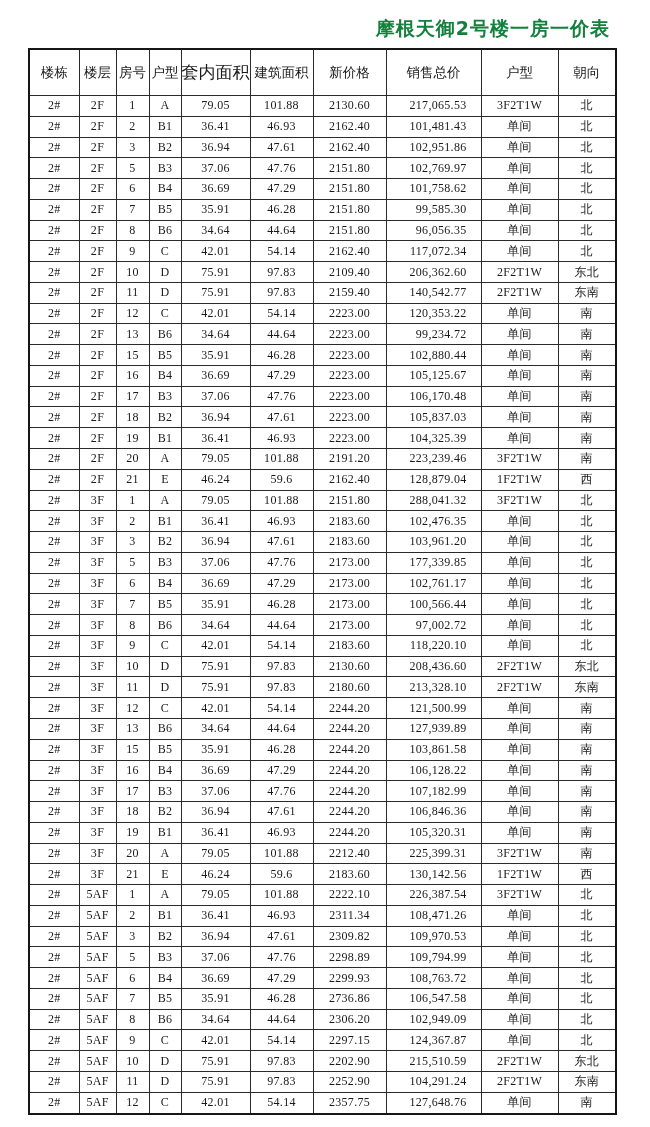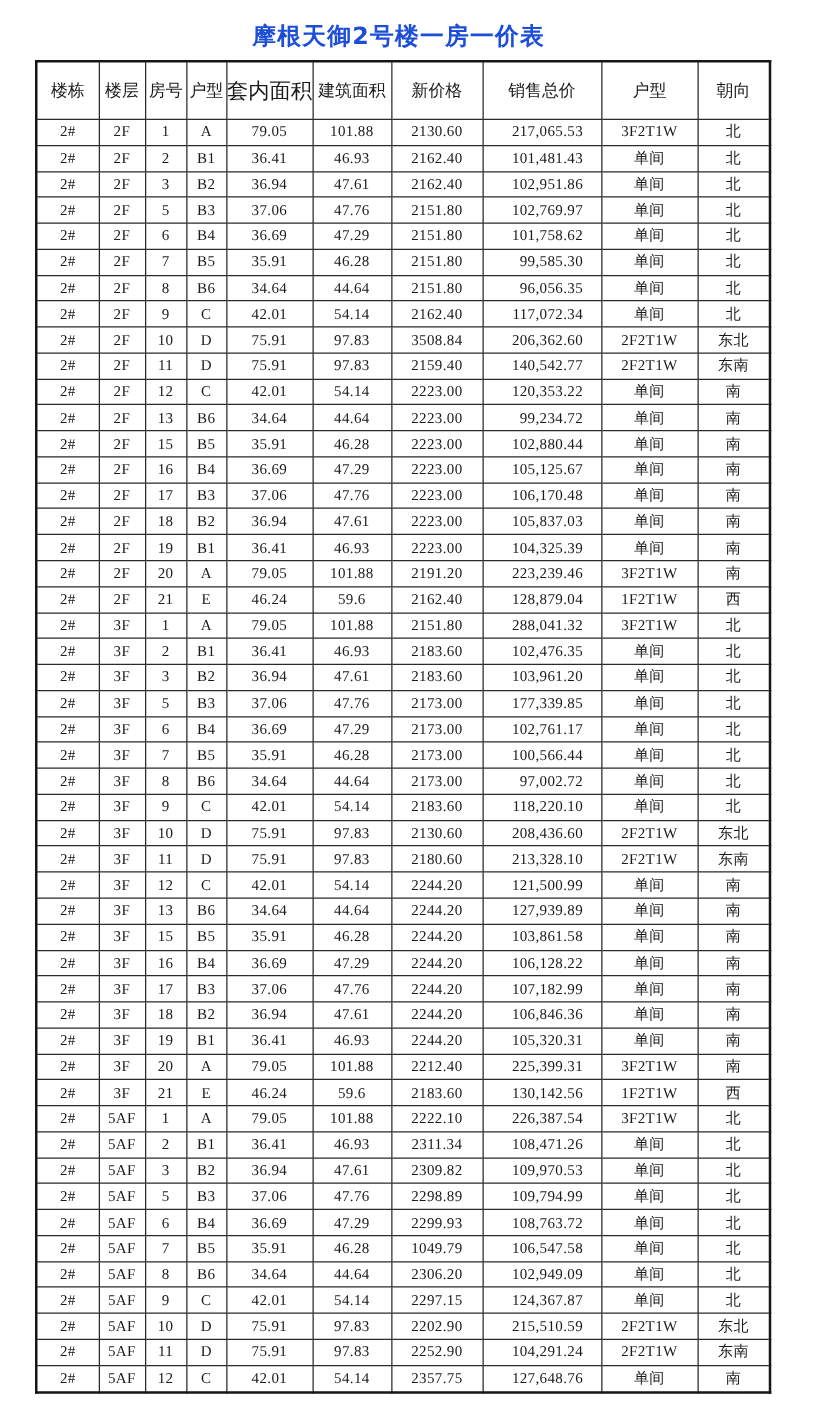--- a/index.html
+++ b/index.html
@@ -13,26 +13,26 @@
     color: #1a1a1a;
     position: relative;
     height: 1127px;
     overflow: hidden;
   }
   .page-title {
     position: absolute;
     top: 16px;
     left: 28px;
     width: 582px;
-    text-align: center;
+    text-align: right;
     font-family: "DejaVu Sans", "Liberation Sans", sans-serif;
     font-weight: bold;
     font-size: 19px;
     letter-spacing: 1px;
-    color: #1d4ed8;
+    color: #15803d;
   }
   table.price-table {
     position: absolute;
     top: 48px;
     left: 28px;
     border-collapse: collapse;
     table-layout: fixed;
     border: 2px solid #161616;
     background: #fff;
   }
@@ -194,21 +194,21 @@
         <td class="col-8">单间</td>
         <td class="col-9">北</td>
       </tr>
       <tr>
         <td class="col-0">2#</td>
         <td class="col-1">2F</td>
         <td class="col-2">10</td>
         <td class="col-3">D</td>
         <td class="col-4">75.91</td>
         <td class="col-5">97.83</td>
-        <td class="col-6">3508.84</td>
+        <td class="col-6">2109.40</td>
         <td class="col-7">206,362.60</td>
         <td class="col-8">2F2T1W</td>
         <td class="col-9">东北</td>
       </tr>
       <tr>
         <td class="col-0">2#</td>
         <td class="col-1">2F</td>
         <td class="col-2">11</td>
         <td class="col-3">D</td>
         <td class="col-4">75.91</td>
@@ -614,21 +614,21 @@
         <td class="col-8">单间</td>
         <td class="col-9">北</td>
       </tr>
       <tr>
         <td class="col-0">2#</td>
         <td class="col-1">5AF</td>
         <td class="col-2">7</td>
         <td class="col-3">B5</td>
         <td class="col-4">35.91</td>
         <td class="col-5">46.28</td>
-        <td class="col-6">1049.79</td>
+        <td class="col-6">2736.86</td>
         <td class="col-7">106,547.58</td>
         <td class="col-8">单间</td>
         <td class="col-9">北</td>
       </tr>
       <tr>
         <td class="col-0">2#</td>
         <td class="col-1">5AF</td>
         <td class="col-2">8</td>
         <td class="col-3">B6</td>
         <td class="col-4">34.64</td>

